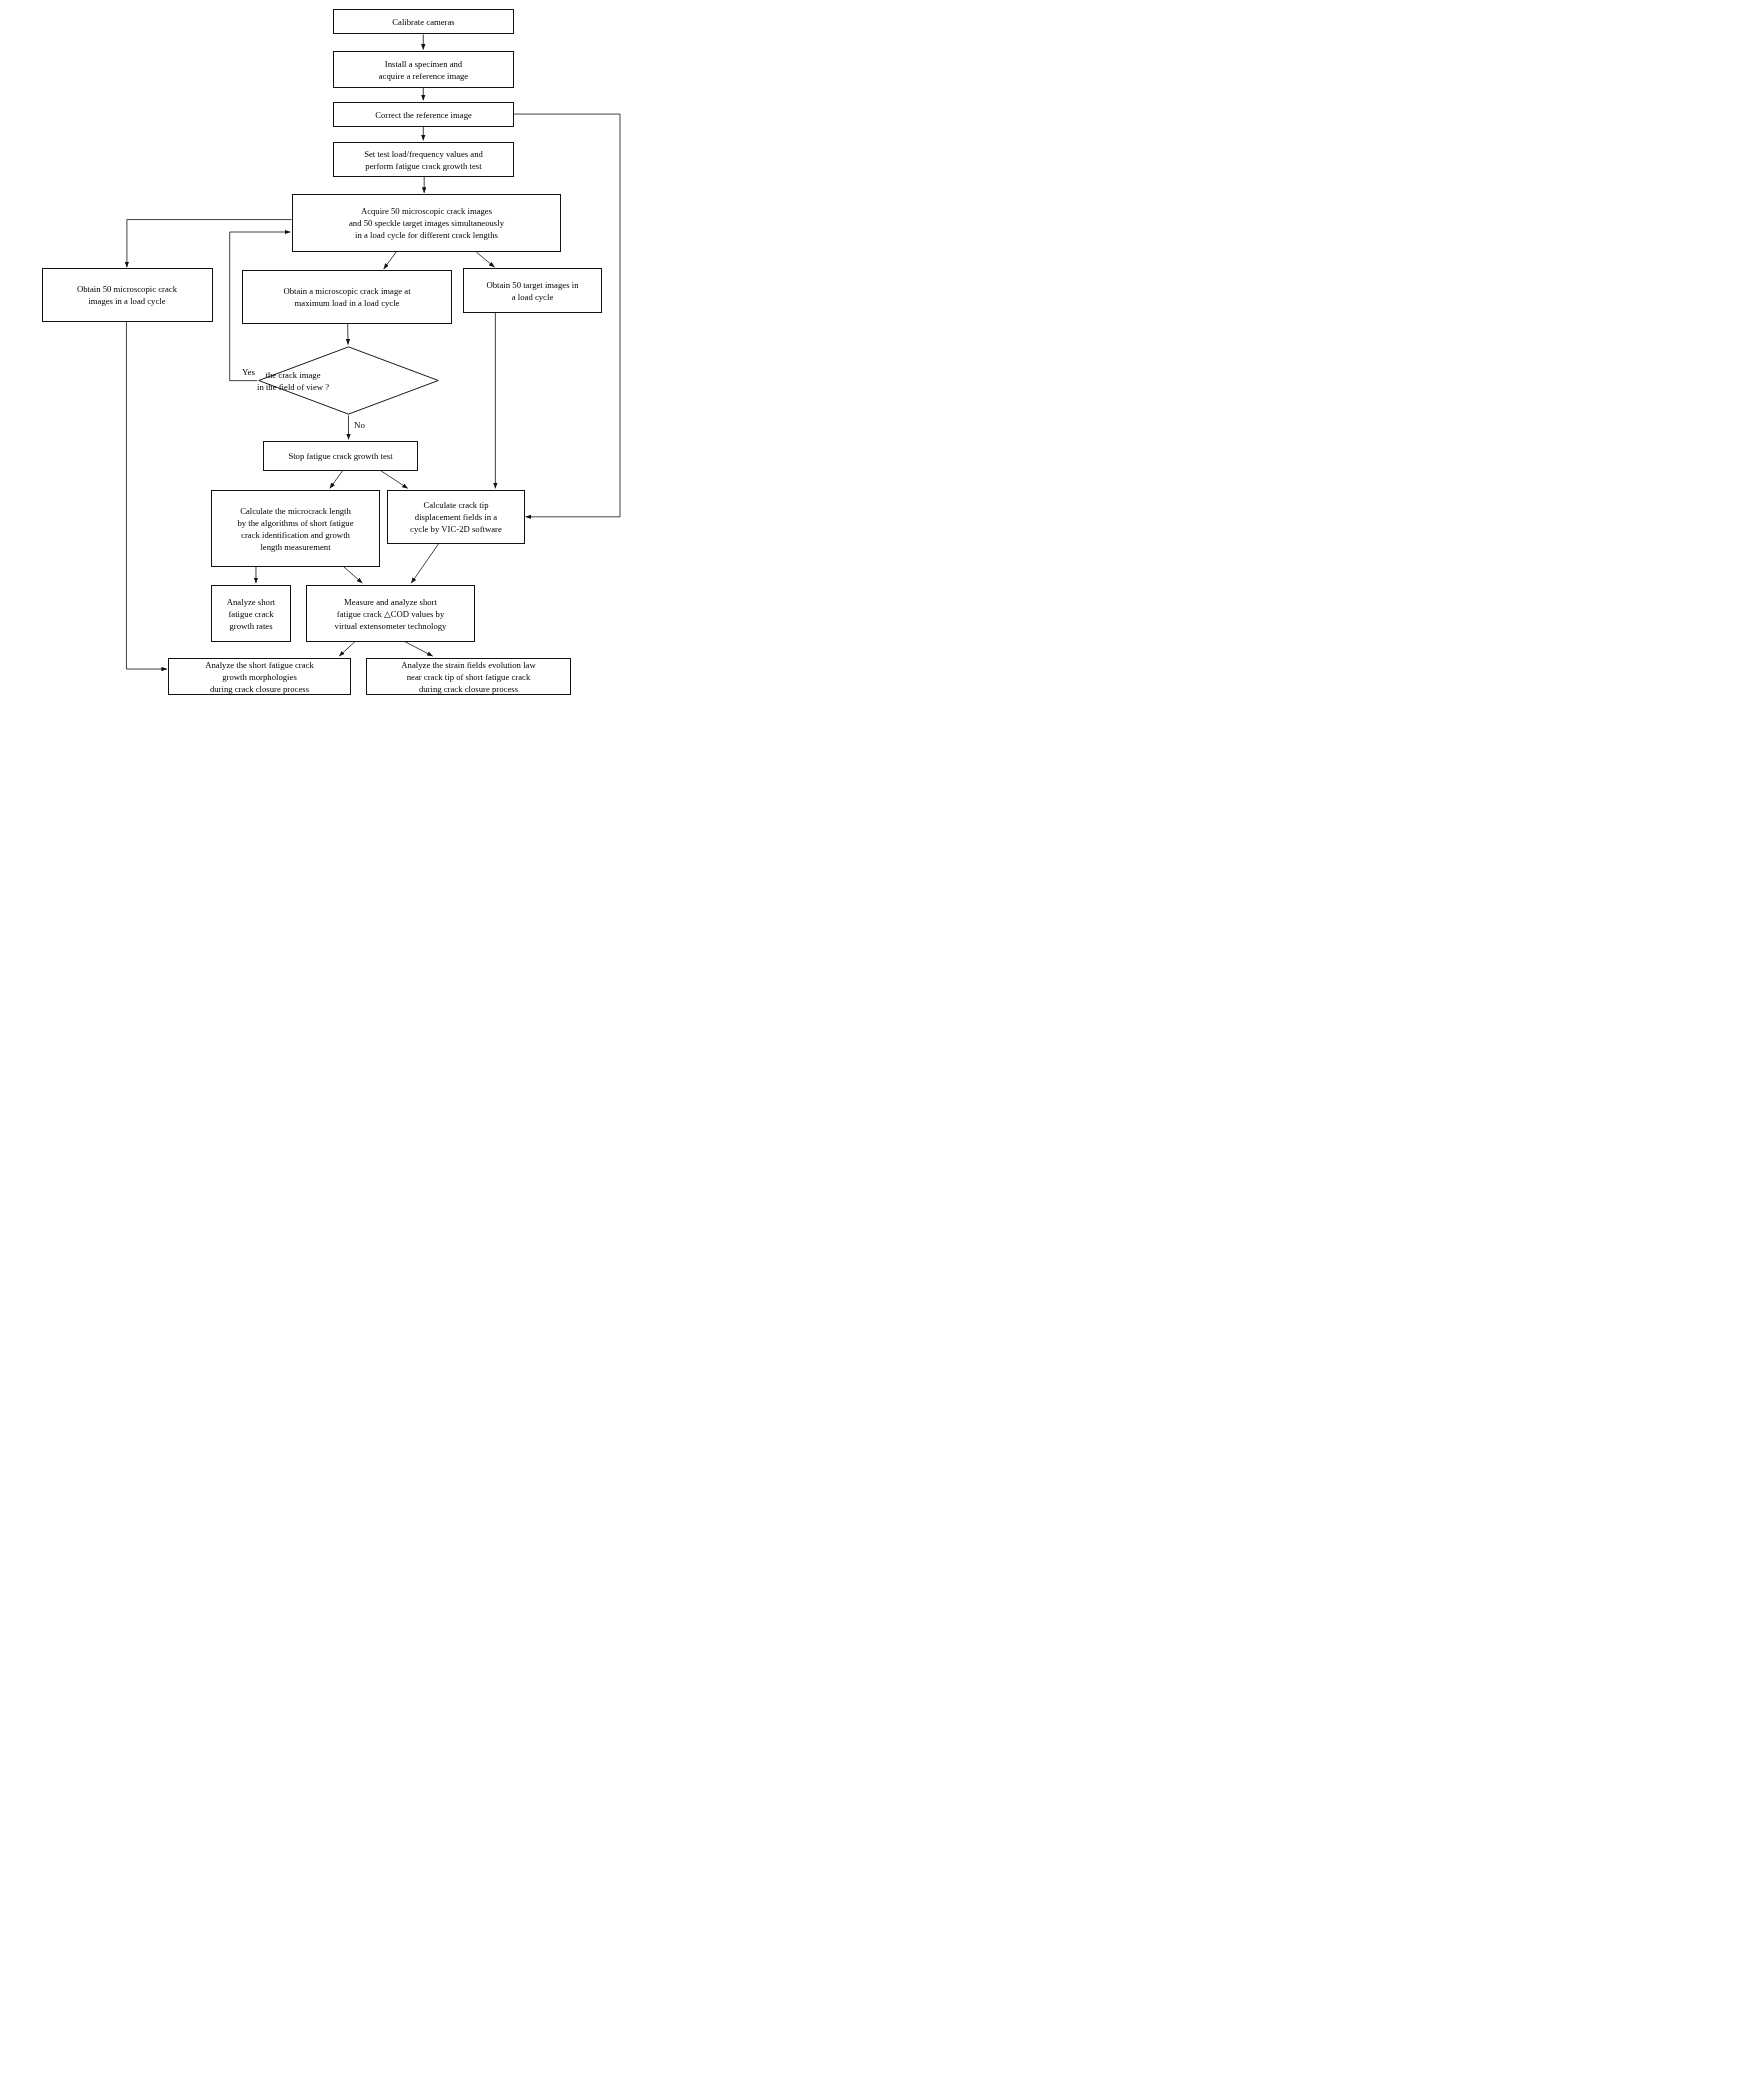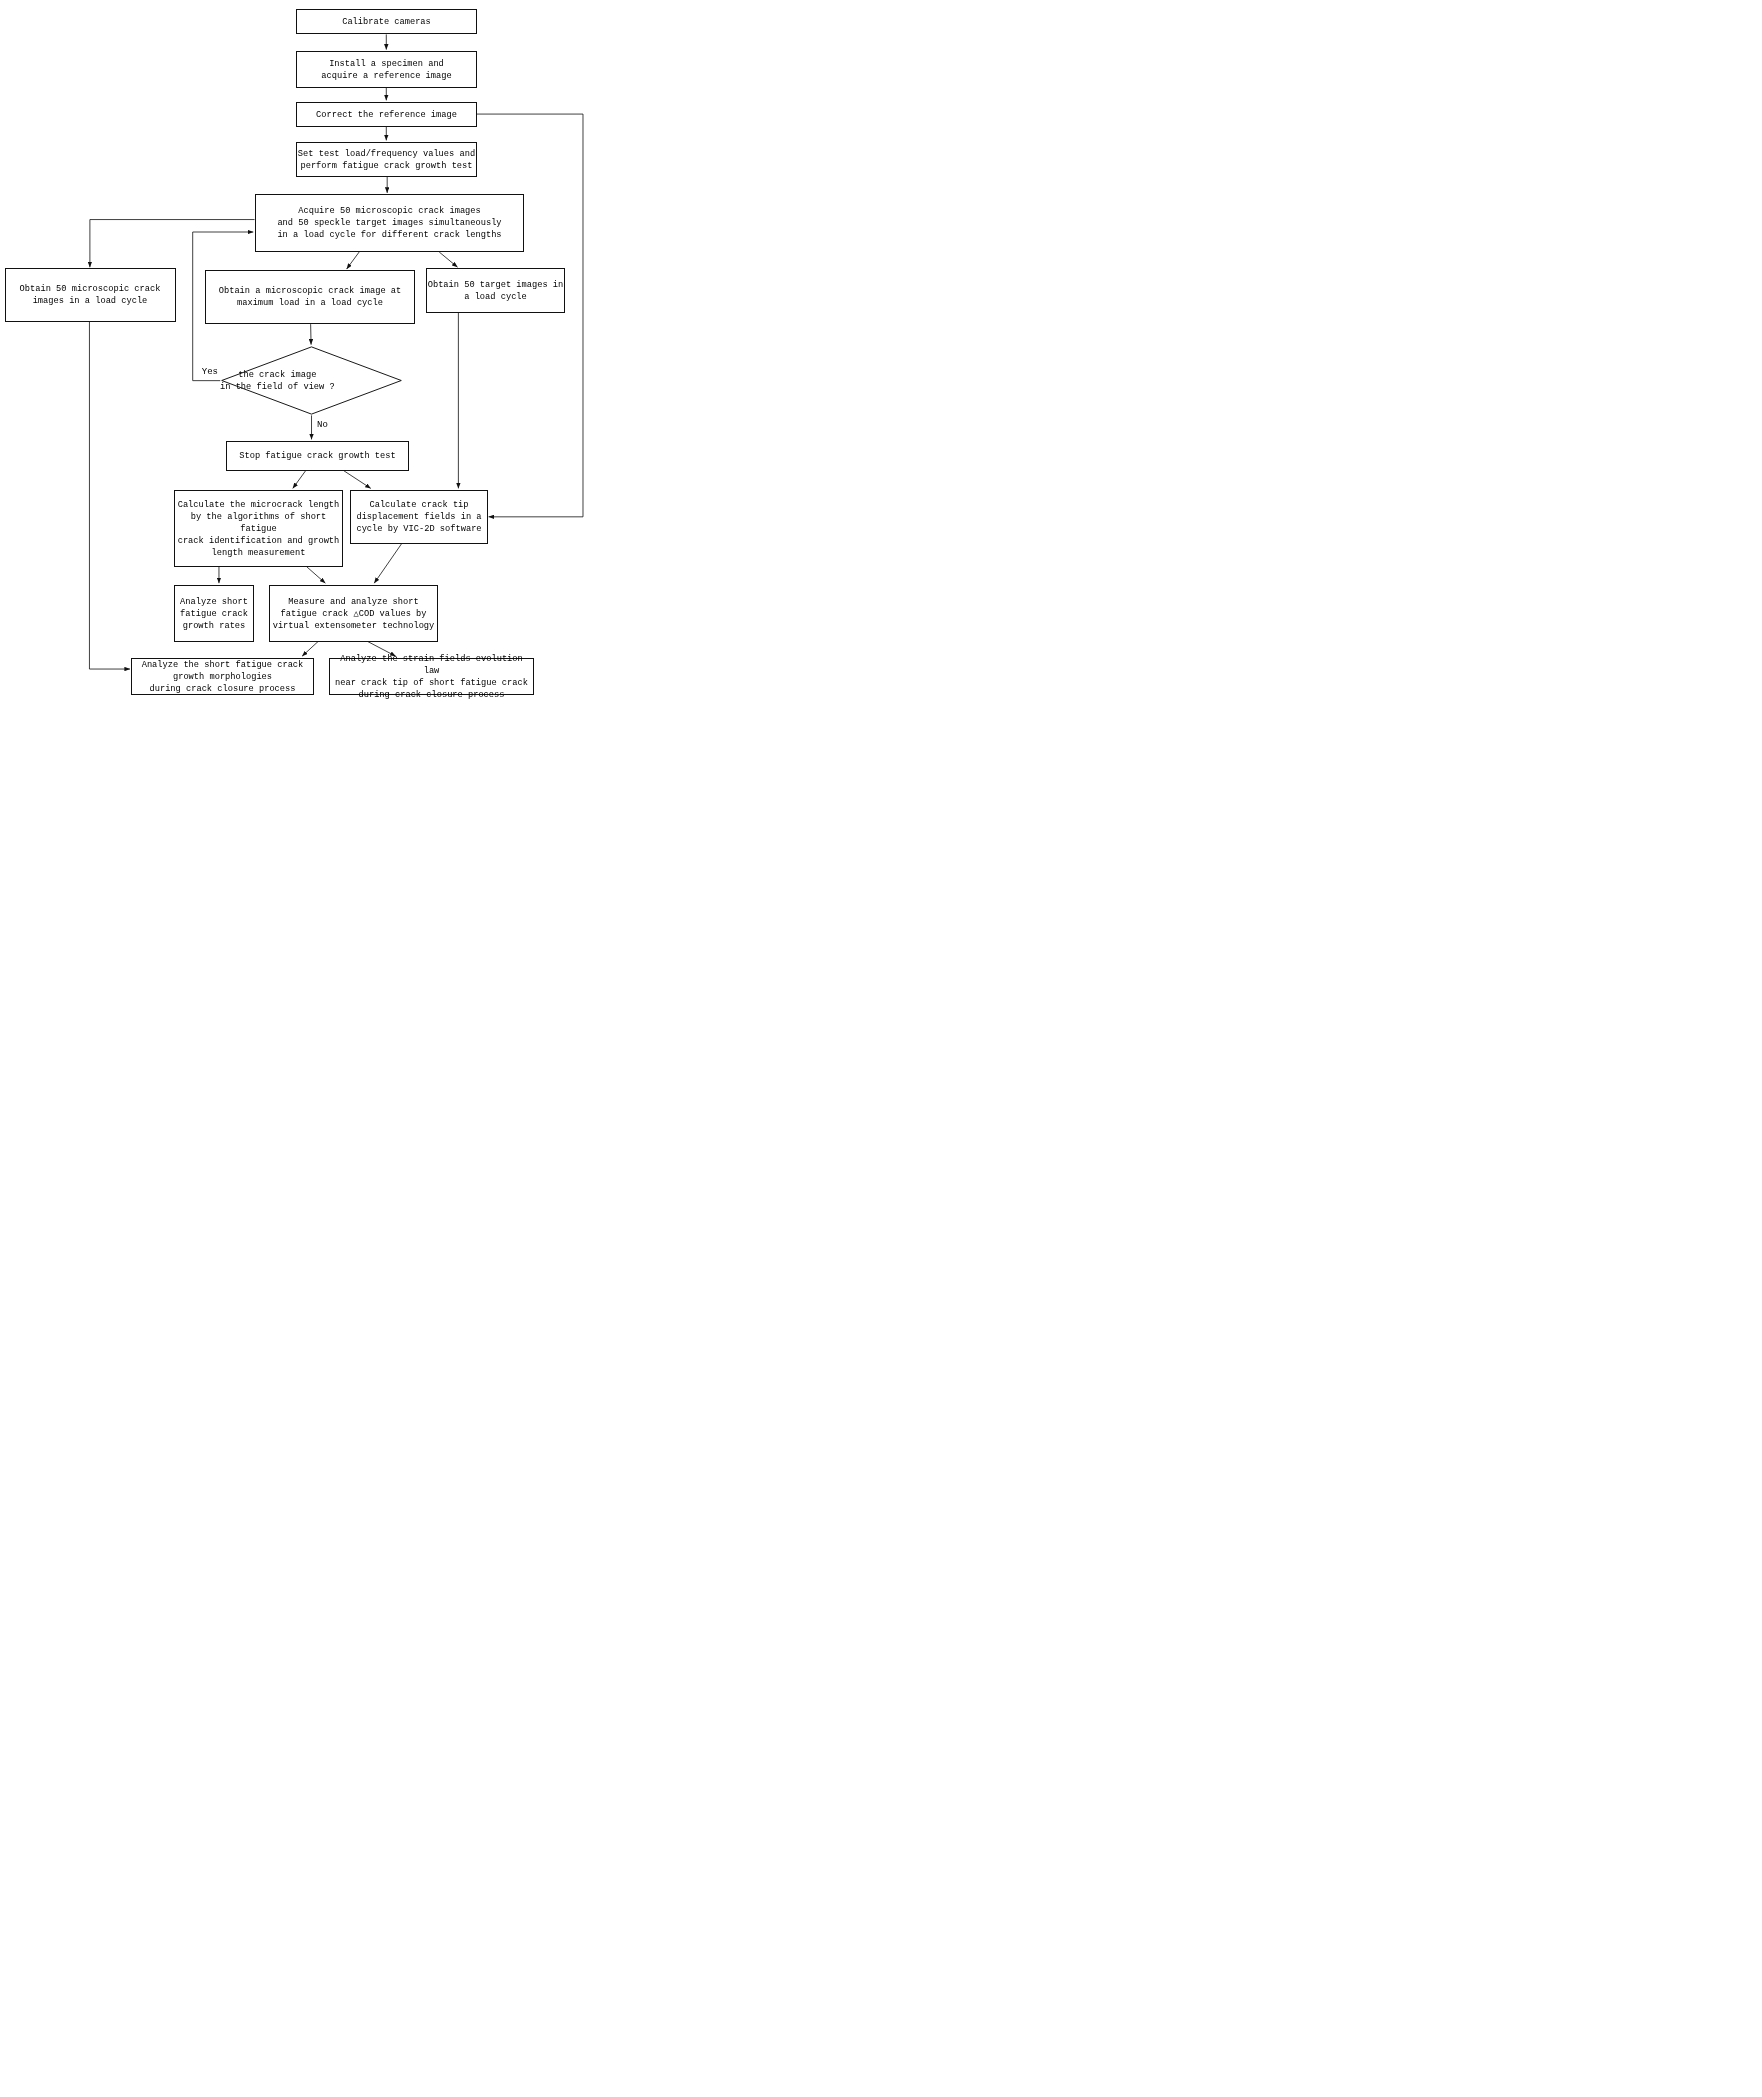--- a/index.html
+++ b/index.html
@@ -1,21 +1,22 @@
 <!DOCTYPE html>
 <html style="font-size:7.1px"><head>
 <meta charset="utf-8">
 <style>
   html,body{margin:0;padding:0;background:#ffffff;}
   #canvas{
     position:relative;
     width:587px;height:699px;
     background:#ffffff;
-    font-family:Liberation Mono, monospace;
+    font-family:Liberation Serif, serif;
     color:#000;
+    margin-left:37px;
   }
   #edges{position:absolute;left:0;top:0;width:587px;height:699px;}
   .node{
     position:absolute;
     box-sizing:border-box;
     border:0.9px solid #111;
     background:#fff;
     display:flex;align-items:center;justify-content:center;
     text-align:center;
     white-space:pre-line;
@@ -92,21 +93,21 @@
 a load cycle</div>
 
   <div class="decision-wrap" style="left:220px;top:346px;width:183px;height:69px">
     <svg width="183" height="69" viewBox="0 0 410 156">
       <polygon points="205,2 408,78 205,154 2,78" fill="#fff" stroke="#111" stroke-width="2.2"></polygon>
     </svg>
     <div class="decision-label">the crack image
 in the field of view ?</div>
   </div>
 
-  <div class="node" style="left:226px;top:441px;width:183px;height:30px">Stop fatigue crack growth test</div>
+  <div class="node" style="left:226px;top:441px;width:155px;height:30px">Stop fatigue crack growth test</div>
 
   <div class="node" style="left:174px;top:490px;width:169px;height:77px">Calculate the microcrack length
 by the algorithms of short fatigue
 crack identification and growth
 length measurement</div>
 
   <div class="node" style="left:350px;top:490px;width:138px;height:54px">Calculate crack tip
 displacement fields in a
 cycle by VIC-2D software</div>
 

